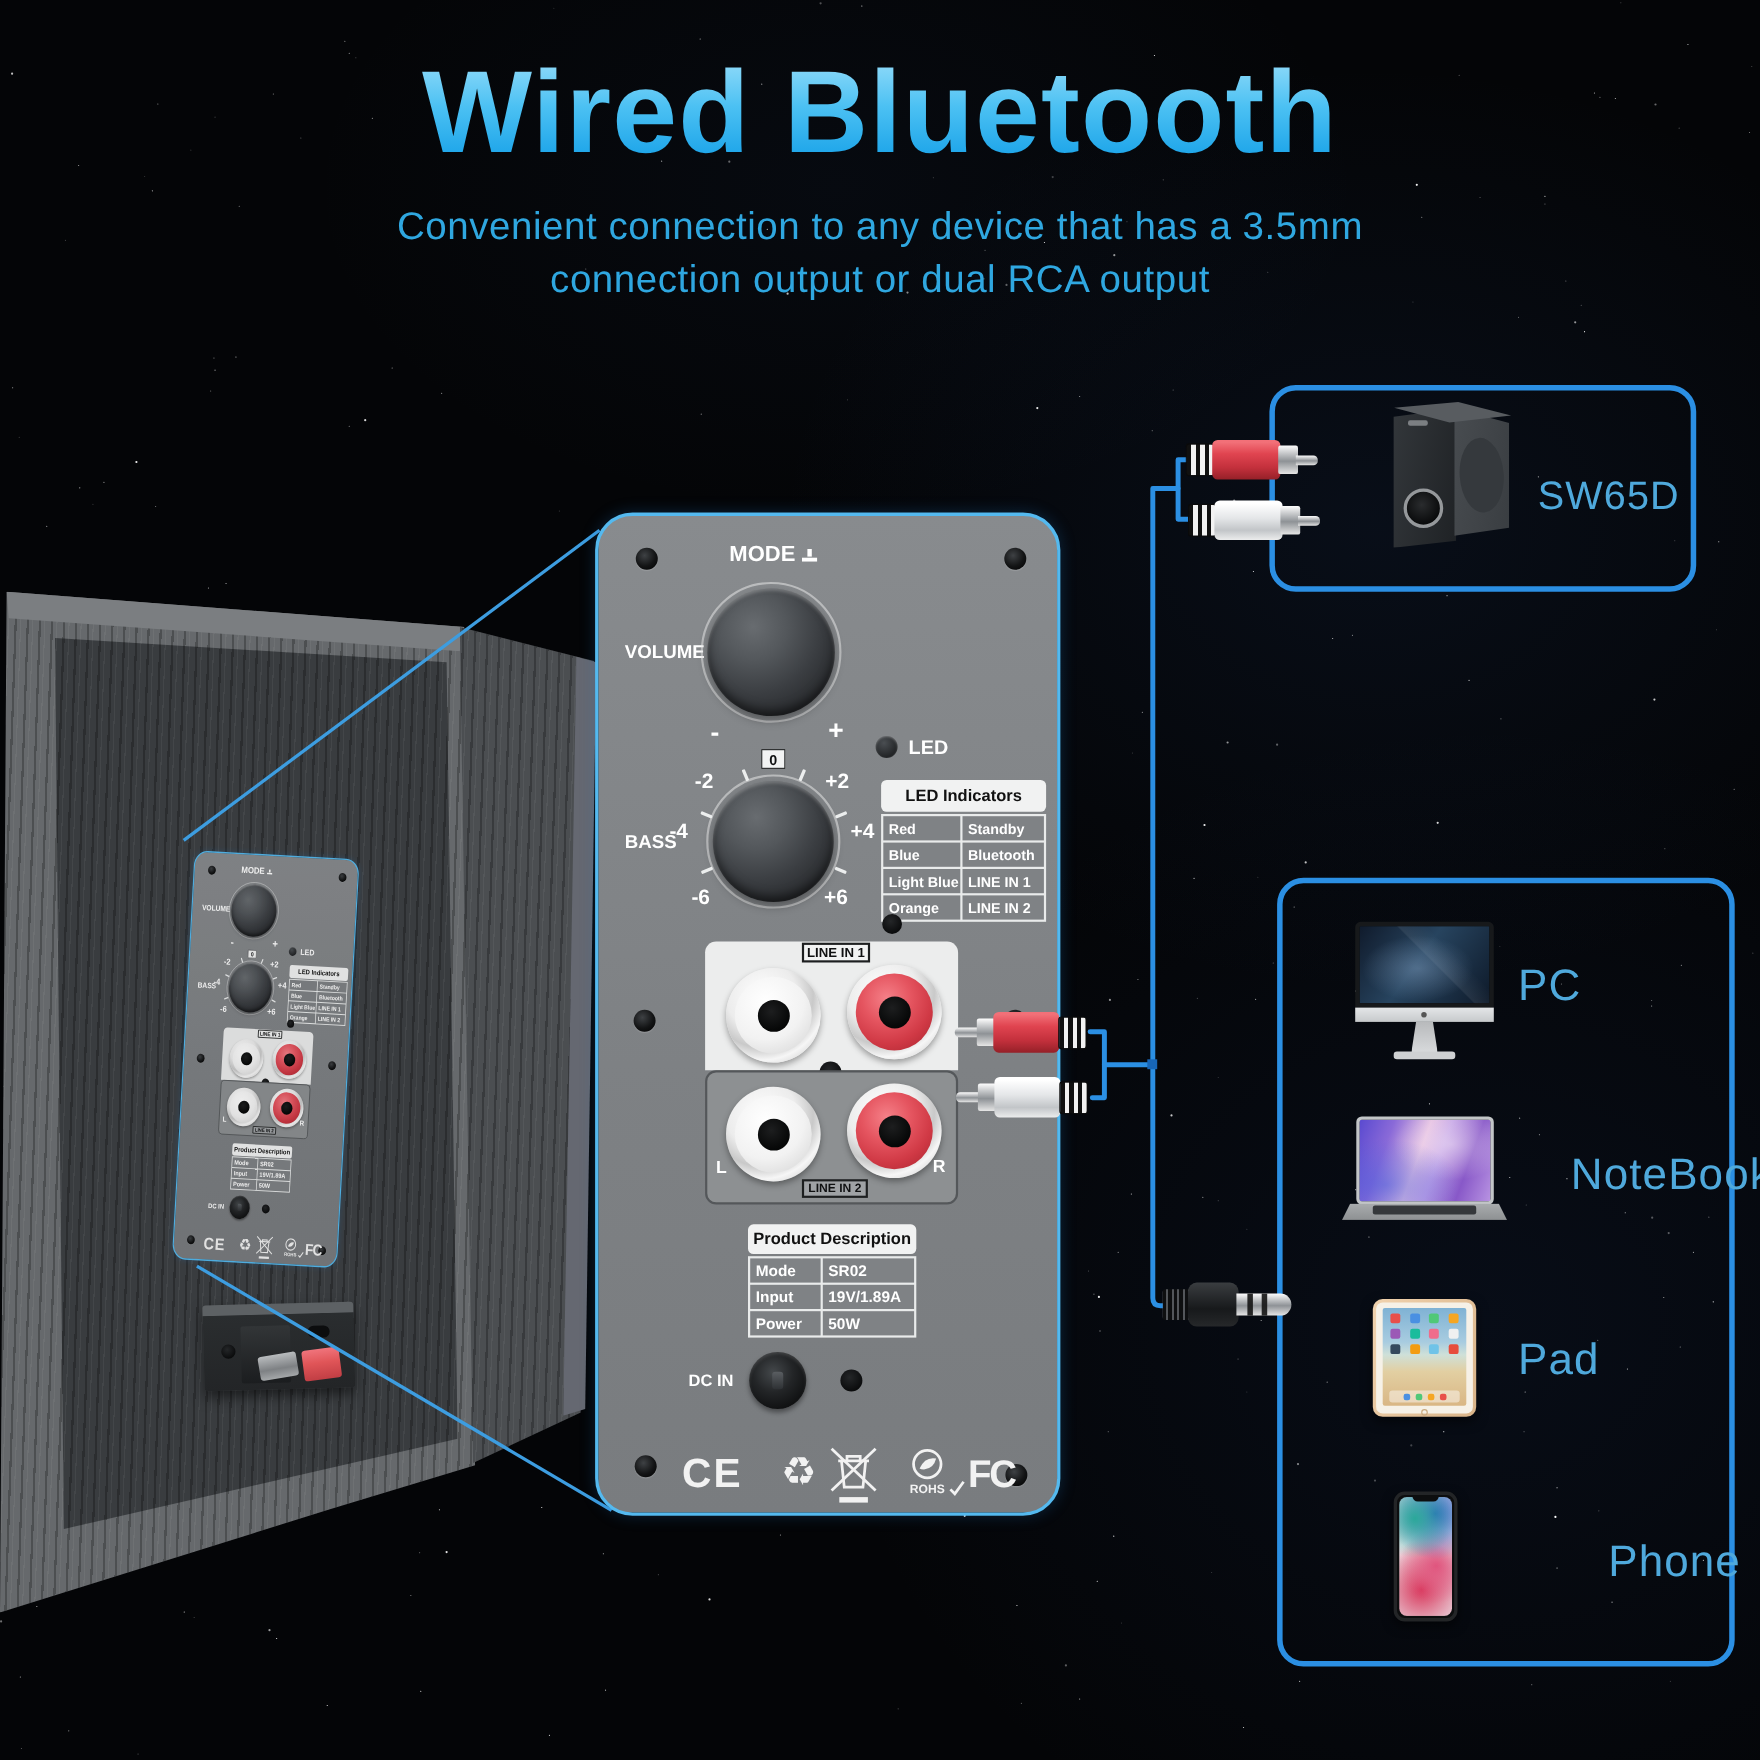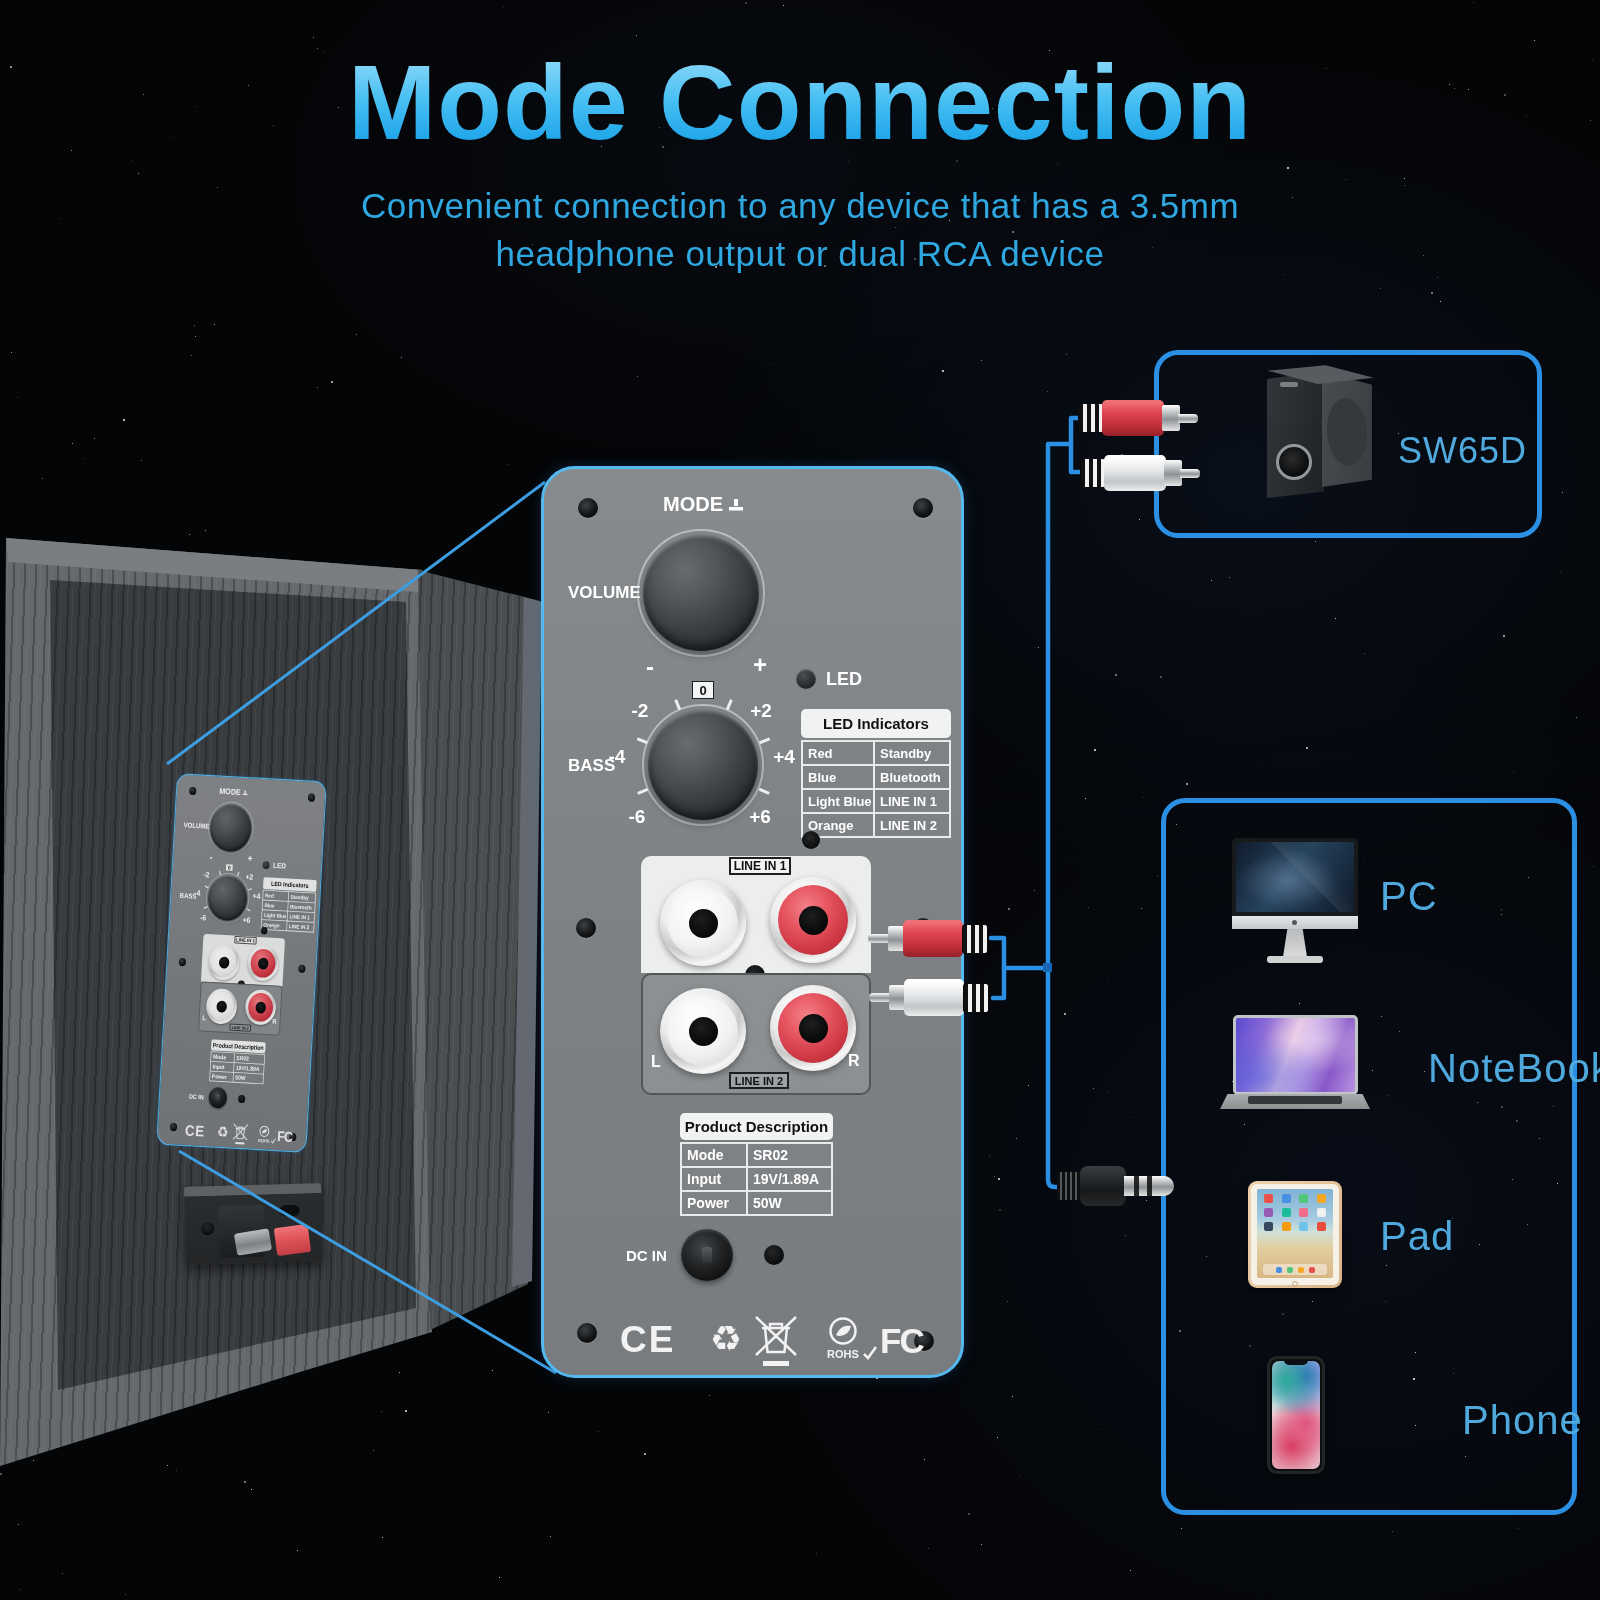--- a/index.html
+++ b/index.html
@@ -70,23 +70,23 @@
   .pi:nth-child(9){background:#34495e}.pi:nth-child(10){background:#f39c12}.pi:nth-child(11){background:#6fc3e8}.pi:nth-child(12){background:#e74c3c}
 </style>
 </head>
 <body>
 
 <div class="page">
 
   <div class="star" id="stars1" style="box-shadow: rgba(255, 255, 255, 0.63) 337px 1167px 0px, rgba(255, 255, 255, 0.8) 527px 1203px 0px, rgba(255, 255, 255, 0.71) 869px 1095px 0px, rgba(255, 255, 255, 0.5) 1307px 387px 0px, rgba(255, 255, 255, 0.24) 1133px 1117px 0px, rgba(255, 255, 255, 0.61) 1292px 197px 0px, rgba(255, 255, 255, 0.72) 1477px 1102px 0px, rgba(255, 255, 255, 0.93) 924px 1459px 0px, rgba(255, 255, 255, 0.87) 596px 537px 0px, rgba(255, 255, 255, 0.44) 532px 244px 0px, rgba(255, 255, 255, 0.9) 892px 1167px 0px, rgba(255, 255, 255, 0.65) 94px 438px 0px, rgba(255, 255, 255, 0.35) 814px 674px 0px, rgba(255, 255, 255, 0.49) 1454px 88px 0px, rgba(255, 255, 255, 0.94) 551px 1063px 0px, rgba(255, 255, 255, 0.54) 454px 583px 0px, rgba(255, 255, 255, 0.69) 532px 851px 0px, rgba(255, 255, 255, 0.57) 373px 1450px 0px, rgba(255, 255, 255, 0.71) 1381px 1016px 0px, rgba(255, 255, 255, 0.75) 826px 808px 0px, rgba(255, 255, 255, 0.48) 402px 939px 0px, rgba(255, 255, 255, 0.84) 529px 626px 0px, rgba(255, 255, 255, 0.86) 1404px 178px 0px, rgba(255, 255, 255, 0.32) 124px 651px 0px, rgba(255, 255, 255, 0.38) 125px 1594px 0px, rgba(255, 255, 255, 0.94) 949px 220px 0px, rgba(255, 255, 255, 0.91) 1415px 1425px 0px, rgba(255, 255, 255, 0.42) 1452px 1218px 0px, rgba(255, 255, 255, 0.26) 17px 397px 0px, rgba(255, 255, 255, 0.39) 3px 987px 0px, rgba(255, 255, 255, 0.39) 381px 1411px 0px, rgba(255, 255, 255, 0.29) 598px 1431px 0px, rgba(255, 255, 255, 0.93) 783px 5px 0px, rgba(255, 255, 255, 0.22) 1019px 1475px 0px, rgba(255, 255, 255, 0.97) 1440px 301px 0px, rgba(255, 255, 255, 0.65) 356px 334px 0px, rgba(255, 255, 255, 0.76) 84px 1231px 0px, rgba(255, 255, 255, 0.23) 1143px 797px 0px, rgba(255, 255, 255, 0.3) 176px 1470px 0px, rgba(255, 255, 255, 0.23) 1101px 1429px 0px, rgba(255, 255, 255, 0.54) 1527px 1224px 0px, rgba(255, 255, 255, 0.91) 397px 1164px 0px, rgba(255, 255, 255, 0.52) 637px 376px 0px, rgba(255, 255, 255, 0.48) 1419px 894px 0px, rgba(255, 255, 255, 0.47) 994px 1176px 0px, rgb(255, 255, 255) 499px 1577px 0px, rgba(255, 255, 255, 0.93) 1012px 1396px 0px, rgba(255, 255, 255, 0.31) 319px 1032px 0px, rgba(255, 255, 255, 0.82) 796px 892px 0px, rgba(255, 255, 255, 0.35) 1513px 771px 0px, rgba(255, 255, 255, 0.61) 835px 898px 0px, rgba(255, 255, 255, 0.8) 1211px 580px 0px, rgba(255, 255, 255, 0.63) 42px 478px 0px, rgba(255, 255, 255, 0.43) 324px 1157px 0px, rgba(255, 255, 255, 0.54) 377px 1055px 0px, rgba(255, 255, 255, 0.74) 1465px 1456px 0px, rgba(255, 255, 255, 0.81) 1534px 40px 0px, rgba(255, 255, 255, 0.92) 962px 1158px 0px, rgba(255, 255, 255, 0.26) 59px 218px 0px, rgba(255, 255, 255, 0.21) 173px 136px 0px, rgba(255, 255, 255, 0.74) 214px 324px 0px, rgb(255, 255, 255) 389px 730px 0px, rgba(255, 255, 255, 0.82) 676px 1078px 0px, rgba(255, 255, 255, 0.25) 635px 666px 0px, rgba(255, 255, 255, 0.98) 368px 1292px 0px, rgba(255, 255, 255, 0.68) 195px 336px 0px, rgba(255, 255, 255, 0.42) 273px 125px 0px, rgba(255, 255, 255, 0.58) 1034px 890px 0px, rgba(255, 255, 255, 0.53) 1590px 120px 0px, rgba(255, 255, 255, 0.2) 503px 7px 0px, rgba(255, 255, 255, 0.81) 1479px 1244px 0px, rgba(255, 255, 255, 0.97) 699px 1368px 0px, rgba(255, 255, 255, 0.66) 1282px 1059px 0px, rgba(255, 255, 255, 0.6) 557px 651px 0px, rgba(255, 255, 255, 0.78) 792px 908px 0px, rgba(255, 255, 255, 0.99) 1415px 1352px 0px, rgba(255, 255, 255, 0.97) 701px 779px 0px, rgba(255, 255, 255, 0.26) 1560px 572px 0px, rgba(255, 255, 255, 0.77) 548px 1412px 0px, rgba(255, 255, 255, 0.83) 1181px 1528px 0px, rgba(255, 255, 255, 0.84) 167px 1465px 0px, rgba(255, 255, 255, 0.63) 1016px 1138px 0px, rgba(255, 255, 255, 0.65) 709px 1395px 0px, rgba(255, 255, 255, 0.75) 1398px 433px 0px, rgba(255, 255, 255, 0.35) 694px 632px 0px, rgba(255, 255, 255, 0.75) 1315px 541px 0px, rgba(255, 255, 255, 0.45) 1404px 185px 0px, rgba(255, 255, 255, 0.31) 1473px 2px 0px, rgba(255, 255, 255, 0.75) 636px 35px 0px, rgba(255, 255, 255, 0.37) 1437px 277px 0px, rgba(255, 255, 255, 0.21) 187px 1003px 0px, rgba(255, 255, 255, 0.8) 1299px 947px 0px, rgba(255, 255, 255, 0.77) 205px 530px 0px, rgba(255, 255, 255, 0.67) 1528px 877px 0px, rgba(255, 255, 255, 0.79) 1244px 1124px 0px, rgba(255, 255, 255, 0.66) 981px 360px 0px, rgba(255, 255, 255, 0.7) 401px 357px 0px, rgba(255, 255, 255, 0.39) 1007px 1301px 0px, rgba(255, 255, 255, 0.75) 1449px 84px 0px, rgba(255, 255, 255, 0.73) 651px 1267px 0px, rgba(255, 255, 255, 0.54) 801px 1317px 0px, rgba(255, 255, 255, 0.78) 1386px 1265px 0px, rgba(255, 255, 255, 0.35) 1453px 1373px 0px, rgba(255, 255, 255, 0.3) 1152px 247px 0px, rgba(255, 255, 255, 0.25) 1518px 1528px 0px, rgba(255, 255, 255, 0.42) 1392px 1531px 0px, rgba(255, 255, 255, 0.58) 317px 48px 0px, rgba(255, 255, 255, 0.46) 895px 227px 0px, rgba(255, 255, 255, 0.24) 770px 363px 0px, rgba(255, 255, 255, 0.7) 71px 150px 0px, rgba(255, 255, 255, 0.51) 817px 1121px 0px, rgba(255, 255, 255, 0.82) 981px 1544px 0px, rgba(255, 255, 255, 0.68) 1539px 1138px 0px, rgba(255, 255, 255, 0.25) 1284px 274px 0px, rgba(255, 255, 255, 0.54) 1163px 1035px 0px, rgba(255, 255, 255, 0.26) 195px 106px 0px, rgba(255, 255, 255, 0.36) 567px 551px 0px, rgba(255, 255, 255, 0.24) 1024px 201px 0px, rgba(255, 255, 255, 0.9) 3px 1337px 0px, rgba(255, 255, 255, 0.45) 71px 1229px 0px, rgba(255, 255, 255, 0.36) 19px 1589px 0px, rgba(255, 255, 255, 0.23) 1029px 684px 0px, rgba(255, 255, 255, 0.8) 276px 1209px 0px, rgba(255, 255, 255, 0.85) 399px 1372px 0px, rgba(255, 255, 255, 0.44) 509px 735px 0px, rgba(255, 255, 255, 0.89) 1085px 798px 0px, rgba(255, 255, 255, 0.81) 1312px 1301px 0px, rgba(255, 255, 255, 0.43) 1553px 1106px 0px, rgba(255, 255, 255, 0.89) 1139px 519px 0px, rgba(255, 255, 255, 0.73) 261px 1353px 0px, rgba(255, 255, 255, 0.39) 1326px 68px 0px, rgba(255, 255, 255, 0.66) 313px 37px 0px, rgba(255, 255, 255, 0.88) 1299px 1003px 0px, rgba(255, 255, 255, 0.37) 1385px 1301px 0px, rgba(255, 255, 255, 0.51) 900px 736px 0px, rgba(255, 255, 255, 0.4) 614px 799px 0px, rgba(255, 255, 255, 0.44) 1125px 1235px 0px, rgba(255, 255, 255, 0.64) 407px 982px 0px, rgba(255, 255, 255, 0.45) 1501px 909px 0px, rgba(255, 255, 255, 0.71) 960px 918px 0px, rgba(255, 255, 255, 0.71) 189px 534px 0px, rgba(255, 255, 255, 0.51) 1399px 1031px 0px, rgba(255, 255, 255, 0.3) 556px 637px 0px, rgba(255, 255, 255, 0.58) 248px 85px 0px, rgba(255, 255, 255, 0.71) 601px 146px 0px, rgba(255, 255, 255, 0.44) 1344px 439px 0px, rgba(255, 255, 255, 0.55) 194px 325px 0px, rgba(255, 255, 255, 0.66) 319px 972px 0px, rgba(255, 255, 255, 0.59) 1206px 1256px 0px, rgba(255, 255, 255, 0.3) 1387px 1095px 0px, rgba(255, 255, 255, 0.43) 928px 1548px 0px, rgba(255, 255, 255, 0.28) 1592px 60px 0px, rgba(255, 255, 255, 0.92) 492px 1370px 0px, rgba(255, 255, 255, 0.39) 1157px 875px 0px, rgba(255, 255, 255, 0.35) 855px 1242px 0px, rgba(255, 255, 255, 0.22) 1522px 491px 0px, rgba(255, 255, 255, 0.69) 1176px 824px 0px, rgba(255, 255, 255, 0.24) 1107px 1091px 0px, rgba(255, 255, 255, 0.88) 1130px 1570px 0px, rgba(255, 255, 255, 0.37) 1088px 907px 0px, rgba(255, 255, 255, 0.72) 36px 1381px 0px, rgba(255, 255, 255, 0.8) 1562px 492px 0px, rgba(255, 255, 255, 0.7) 1501px 914px 0px, rgba(255, 255, 255, 0.56) 317px 387px 0px, rgba(255, 255, 255, 0.65) 692px 76px 0px, rgba(255, 255, 255, 0.54) 490px 983px 0px, rgba(255, 255, 255, 0.26) 508px 464px 0px, rgba(255, 255, 255, 0.71) 591px 691px 0px, rgba(255, 255, 255, 0.55) 806px 870px 0px, rgba(255, 255, 255, 0.96) 997px 1437px 0px, rgba(255, 255, 255, 0.7) 1038px 647px 0px, rgba(255, 255, 255, 0.22) 84px 458px 0px, rgba(255, 255, 255, 0.39) 1345px 179px 0px, rgba(255, 255, 255, 0.42) 1066px 354px 0px, rgba(255, 255, 255, 0.45) 226px 1216px 0px, rgba(255, 255, 255, 0.81) 1320px 1458px 0px, rgba(255, 255, 255, 0.34) 1526px 116px 0px, rgba(255, 255, 255, 0.58) 62px 1573px 0px, rgba(255, 255, 255, 0.87) 442px 837px 0px, rgba(255, 255, 255, 0.21) 1133px 1265px 0px, rgba(255, 255, 255, 0.52) 141px 460px 0px, rgba(255, 255, 255, 0.71) 1232px 1081px 0px, rgb(255, 255, 255) 251px 1489px 0px, rgba(255, 255, 255, 0.33) 989px 1155px 0px, rgba(255, 255, 255, 0.48) 1423px 255px 0px, rgba(255, 255, 255, 0.64) 1576px 717px 0px, rgba(255, 255, 255, 0.34) 1057px 163px 0px, rgba(255, 255, 255, 0.47) 295px 1341px 0px, rgba(255, 255, 255, 0.3) 1593px 866px 0px, rgba(255, 255, 255, 0.21) 766px 813px 0px, rgba(255, 255, 255, 0.71) 338px 107px 0px, rgba(255, 255, 255, 0.87) 697px 208px 0px, rgba(255, 255, 255, 0.78) 33px 1460px 0px, rgba(255, 255, 255, 0.75) 1424px 1071px 0px, rgba(255, 255, 255, 0.74) 1346px 440px 0px, rgba(255, 255, 255, 0.61) 143px 94px 0px, rgba(255, 255, 255, 0.49) 191px 355px 0px, rgba(255, 255, 255, 0.4) 1047px 391px 0px, rgba(255, 255, 255, 0.74) 1146px 1200px 0px, rgba(255, 255, 255, 0.42) 1380px 288px 0px, rgba(255, 255, 255, 0.9) 651px 881px 0px, rgba(255, 255, 255, 0.49) 1364px 653px 0px, rgba(255, 255, 255, 0.95) 1557px 1183px 0px, rgba(255, 255, 255, 0.94) 382px 1537px 0px, rgba(255, 255, 255, 0.72) 1141px 908px 0px, rgba(255, 255, 255, 0.8) 707px 1233px 0px, rgba(255, 255, 255, 0.2) 1107px 979px 0px, rgba(255, 255, 255, 0.65) 475px 1216px 0px, rgba(255, 255, 255, 0.94) 54px 882px 0px, rgba(255, 255, 255, 0.73) 18px 1524px 0px, rgba(255, 255, 255, 0.8) 1468px 89px 0px, rgba(255, 255, 255, 0.27) 581px 1118px 0px, rgba(255, 255, 255, 0.44) 659px 127px 0px, rgba(255, 255, 255, 0.51) 591px 504px 0px, rgba(255, 255, 255, 0.53) 20px 635px 0px, rgba(255, 255, 255, 0.71) 709px 915px 0px, rgba(255, 255, 255, 0.52) 217px 187px 0px, rgba(255, 255, 255, 0.73) 72px 443px 0px, rgba(255, 255, 255, 0.91) 297px 1550px 0px, rgba(255, 255, 255, 0.54) 894px 253px 0px, rgba(255, 255, 255, 0.36) 494px 625px 0px, rgba(255, 255, 255, 0.7) 11px 352px 0px, rgba(255, 255, 255, 0.95) 1049px 50px 0px, rgba(255, 255, 255, 0.78) 138px 173px 0px, rgba(255, 255, 255, 0.66) 1093px 1088px 0px, rgba(255, 255, 255, 0.46) 265px 587px 0px, rgba(255, 255, 255, 0.32) 323px 52px 0px, rgba(255, 255, 255, 0.32) 816px 1553px 0px, rgba(255, 255, 255, 0.3) 825px 1006px 0px, rgba(255, 255, 255, 0.78) 1468px 1080px 0px, rgba(255, 255, 255, 0.42) 617px 714px 0px, rgba(255, 255, 255, 0.83) 238px 648px 0px, rgba(255, 255, 255, 0.85) 1028px 1085px 0px, rgba(255, 255, 255, 0.2) 1363px 860px 0px, rgba(255, 255, 255, 0.73) 550px 1536px 0px, rgba(255, 255, 255, 0.63) 1229px 577px 0px, rgba(255, 255, 255, 0.2) 23px 896px 0px, rgba(255, 255, 255, 0.51) 823px 785px 0px, rgba(255, 255, 255, 0.35) 248px 796px 0px, rgba(255, 255, 255, 0.22) 848px 161px 0px, rgba(255, 255, 255, 0.79) 1372px 1070px 0px, rgba(255, 255, 255, 0.93) 1335px 618px 0px, rgba(255, 255, 255, 0.22) 599px 598px 0px, rgba(255, 255, 255, 0.22) 131px 160px 0px, rgba(255, 255, 255, 0.36) 924px 1082px 0px, rgba(255, 255, 255, 0.86) 1548px 1418px 0px, rgba(255, 255, 255, 0.64) 1512px 1179px 0px, rgba(255, 255, 255, 0.49) 992px 108px 0px, rgba(255, 255, 255, 0.61) 757px 841px 0px, rgba(255, 255, 255, 0.6) 949px 1026px 0px;"></div>
   <div class="star s2" id="stars2" style="box-shadow: rgba(255, 255, 255, 0.43) 0px 1473px 0px, rgba(255, 255, 255, 0.94) 1094px 749px 0px, rgba(255, 255, 255, 0.95) 686px 472px 0px, rgba(255, 255, 255, 0.52) 824px 265px 0px, rgba(255, 255, 255, 0.77) 1503px 635px 0px, rgba(255, 255, 255, 0.57) 1012px 231px 0px, rgba(255, 255, 255, 0.75) 1186px 783px 0px, rgba(255, 255, 255, 0.41) 904px 1087px 0px, rgba(255, 255, 255, 0.99) 1413px 1378px 0px, rgba(255, 255, 255, 0.36) 1160px 676px 0px, rgba(255, 255, 255, 0.73) 715px 266px 0px, rgba(255, 255, 255, 0.86) 120px 1237px 0px, rgba(255, 255, 255, 0.35) 968px 1513px 0px, rgba(255, 255, 255, 0.61) 244px 1481px 0px, rgba(255, 255, 255, 0.39) 662px 146px 0px, rgba(255, 255, 255, 0.78) 1064px 1013px 0px, rgba(255, 255, 255, 0.84) 331px 381px 0px, rgba(255, 255, 255, 0.92) 942px 370px 0px, rgba(255, 255, 255, 0.34) 1516px 1120px 0px, rgba(255, 255, 255, 0.24) 956px 160px 0px, rgba(255, 255, 255, 0.94) 1287px 167px 0px, rgba(255, 255, 255, 0.95) 123px 419px 0px, rgba(255, 255, 255, 0.78) 749px 1293px 0px, rgba(255, 255, 255, 0.6) 872px 619px 0px, rgba(255, 255, 255, 0.84) 644px 1453px 0px, rgba(255, 255, 255, 0.9) 405px 1410px 0px, rgba(255, 255, 255, 0.84) 1306px 747px 0px, rgba(255, 255, 255, 0.61) 861px 1202px 0px, rgba(255, 255, 255, 0.37) 914px 258px 0px, rgba(255, 255, 255, 0.28) 646px 732px 0px, rgba(255, 255, 255, 0.91) 998px 1178px 0px, rgba(255, 255, 255, 0.67) 1299px 1093px 0px, rgba(255, 255, 255, 0.55) 1008px 908px 0px, rgba(255, 255, 255, 0.27) 1249px 1345px 0px, rgba(255, 255, 255, 0.98) 740px 1332px 0px, rgba(255, 255, 255, 0.21) 999px 1209px 0px, rgba(255, 255, 255, 0.8) 183px 987px 0px, rgba(255, 255, 255, 0.57) 1115px 674px 0px, rgba(255, 255, 255, 0.55) 867px 1310px 0px, rgba(255, 255, 255, 0.3) 745px 2px 0px, rgba(255, 255, 255, 0.67) 875px 647px 0px, rgba(255, 255, 255, 0.58) 1431px 292px 0px, rgba(255, 255, 255, 0.93) 876px 1377px 0px, rgba(255, 255, 255, 0.24) 1282px 1313px 0px, rgba(255, 255, 255, 0.55) 1121px 454px 0px, rgba(255, 255, 255, 0.4) 1504px 94px 0px, rgba(255, 255, 255, 0.32) 1501px 1106px 0px, rgba(255, 255, 255, 0.52) 1179px 1330px 0px, rgba(255, 255, 255, 0.85) 1232px 900px 0px, rgba(255, 255, 255, 0.75) 10px 66px 0px;"></div>
 
-  <div class="a title">Mode Connection</div>
+  <div class="a title">Wired Bluetooth</div>
   <div class="a sub" style="top:186px;">Convenient connection to any device that has a 3.5mm</div>
-  <div class="a sub" style="top:234px;">headphone output or dual RCA device</div>
+  <div class="a sub" style="top:234px;">connection output or dual RCA output</div>
 
   <div class="a" style="left:0;top:0;width:1600px;height:1600px;z-index:1;">
     <div class="wood" style="left:0;top:0;width:600px;height:1600px;background:#66696c;clip-path:polygon(6px 538px,422px 570px,432px 1332px,300px 1372px,0px 1466px);"></div>
     <div class="a" style="left:0;top:0;width:600px;height:1600px;background:#7b7e81;clip-path:polygon(6px 538px,422px 570px,418px 592px,8px 562px);"></div>
     <div class="wood" style="left:0;top:0;width:600px;height:1600px;background:#393c3f;clip-path:polygon(50px 580px,406px 602px,416px 1308px,58px 1390px);"></div>
     <div class="wood" style="left:0;top:0;width:600px;height:1600px;background:#4b4e51;clip-path:polygon(418px 570px,540px 601px,528px 1284px,430px 1330px);"></div>
     <div class="a" style="left:0;top:0;width:600px;height:1600px;background:#656871;clip-path:polygon(524px 597px,542px 602px,532px 1281px,512px 1287px);"></div>
 
     <div class="a" style="left:185px;top:1185px;width:137px;height:78px;transform:rotate(-1.5deg);background:linear-gradient(180deg,#5d6164 0%,#5d6164 12%,#2a2d2f 13%,#232527 100%);border-radius:3px;box-shadow:0 6px 12px rgba(0,0,0,.5);">
       <div class="a hole" style="left:16px;top:36px;width:13px;height:13px;"></div>

